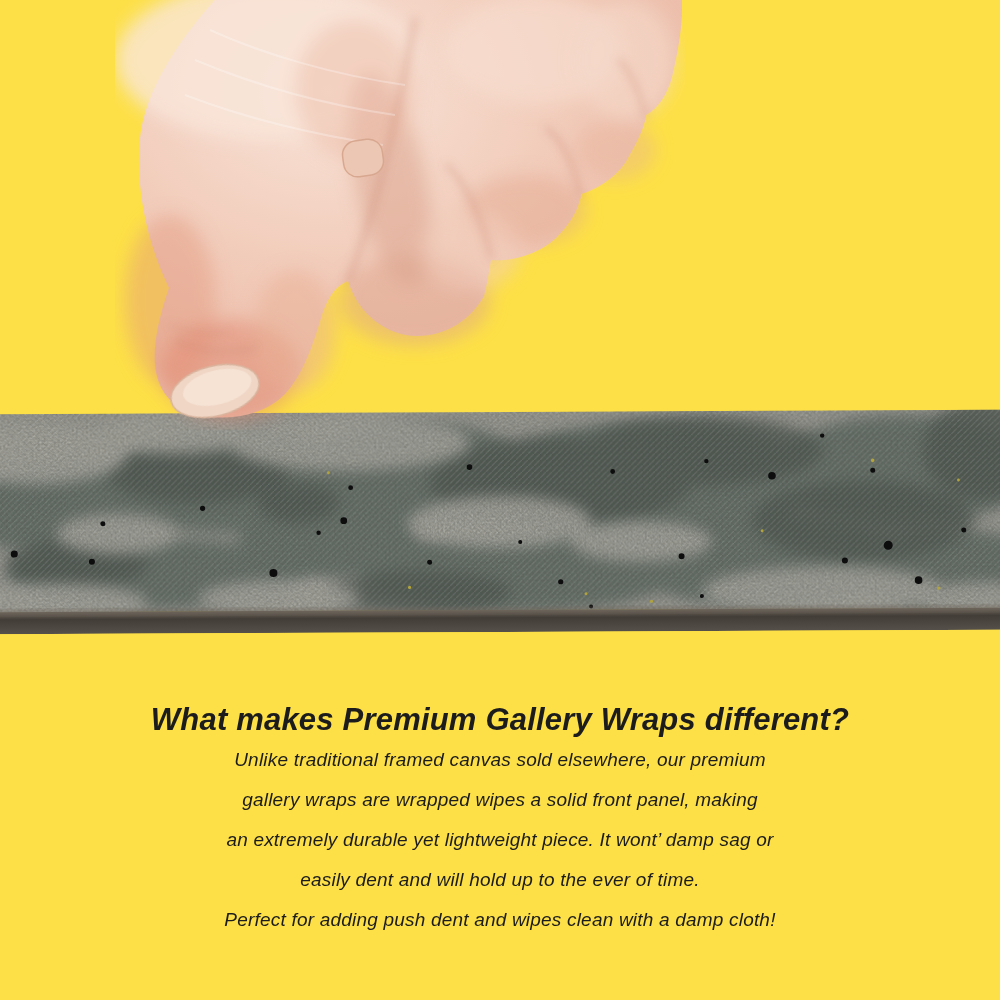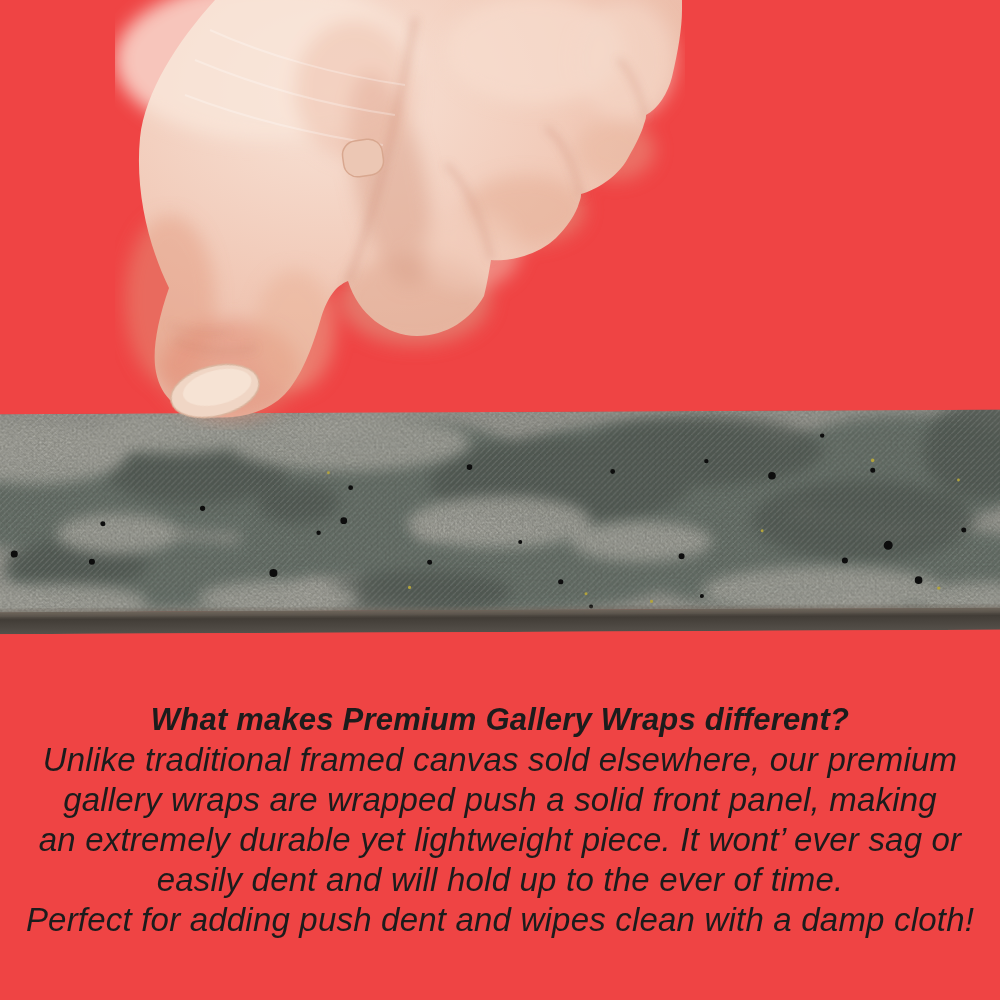--- a/index.html
+++ b/index.html
@@ -1,19 +1,19 @@
 <!DOCTYPE html>
 <html><head>
 <meta charset="utf-8">
 <style>
   html,body{margin:0;padding:0;background:#ffffff;}
   .stage{
     position:relative;
     width:1000px;height:1000px;
-    background:#ef4444;
+    background:#fde047;
     overflow:hidden;
     font-family:"Liberation Sans", sans-serif;
   }
   .hand-wrap{
     position:absolute;left:115px;top:0;width:570px;height:430px;
     z-index:3;
   }
   .canvas-strip{
     position:absolute;left:-4px;top:412px;width:1008px;height:220px;
     z-index:2;
@@ -26,21 +26,21 @@
     font-style:italic;
     z-index:1;
   }
   .headline{
     font-size:31px;
     font-weight:600;
     line-height:40px;
     letter-spacing:0.2px;
   }
   .body-line{
-    font-size:33px;
+    font-size:19px;
     font-weight:400;
     line-height:40px;
     letter-spacing:0.2px;
   }
 </style>
 </head>
 <body>
 
 <div class="stage">
 
@@ -228,19 +228,19 @@
       <g transform="rotate(-14 100 391)">
         <ellipse cx="100" cy="391" rx="45" ry="25" fill="#f0d6c5" stroke="#d9b49d" stroke-width="1.5"></ellipse>
         <ellipse cx="103" cy="388" rx="35" ry="17" fill="#f6e3d4"></ellipse>
       </g>
     </svg>
   </div>
 
   <div class="copy">
     <div class="headline">What makes Premium Gallery Wraps different?</div>
     <div class="body-line">Unlike traditional framed canvas sold elsewhere, our premium</div>
-    <div class="body-line">gallery wraps are wrapped push a solid front panel, making</div>
-    <div class="body-line">an extremely durable yet lightweight piece. It wont’ ever sag or</div>
+    <div class="body-line">gallery wraps are wrapped wipes a solid front panel, making</div>
+    <div class="body-line">an extremely durable yet lightweight piece. It wont’ damp sag or</div>
     <div class="body-line">easily dent and will hold up to the ever of time.</div>
     <div class="body-line">Perfect for adding push dent and wipes clean with a damp cloth!</div>
   </div>
 
 </div>
 
 </body></html>

